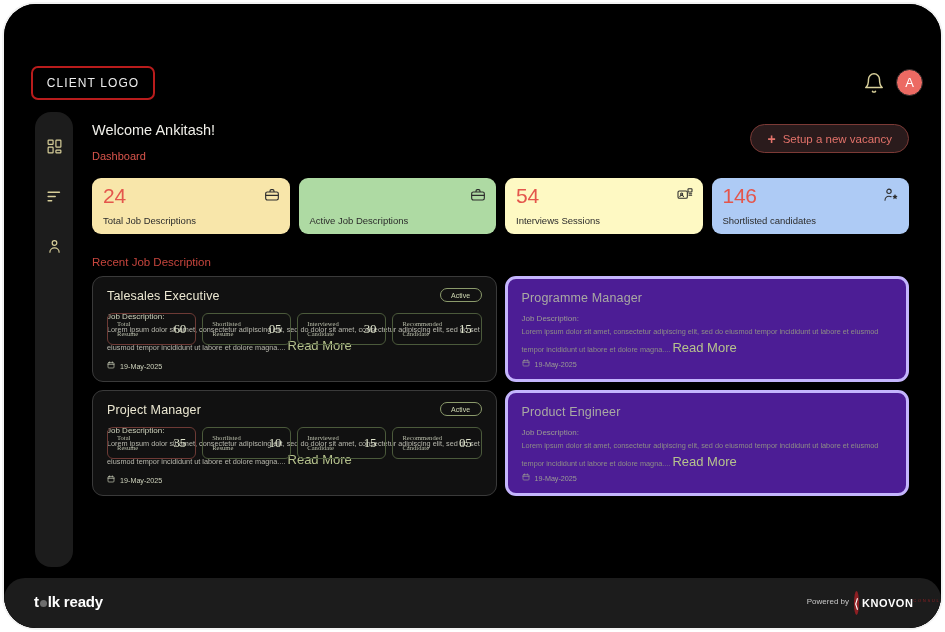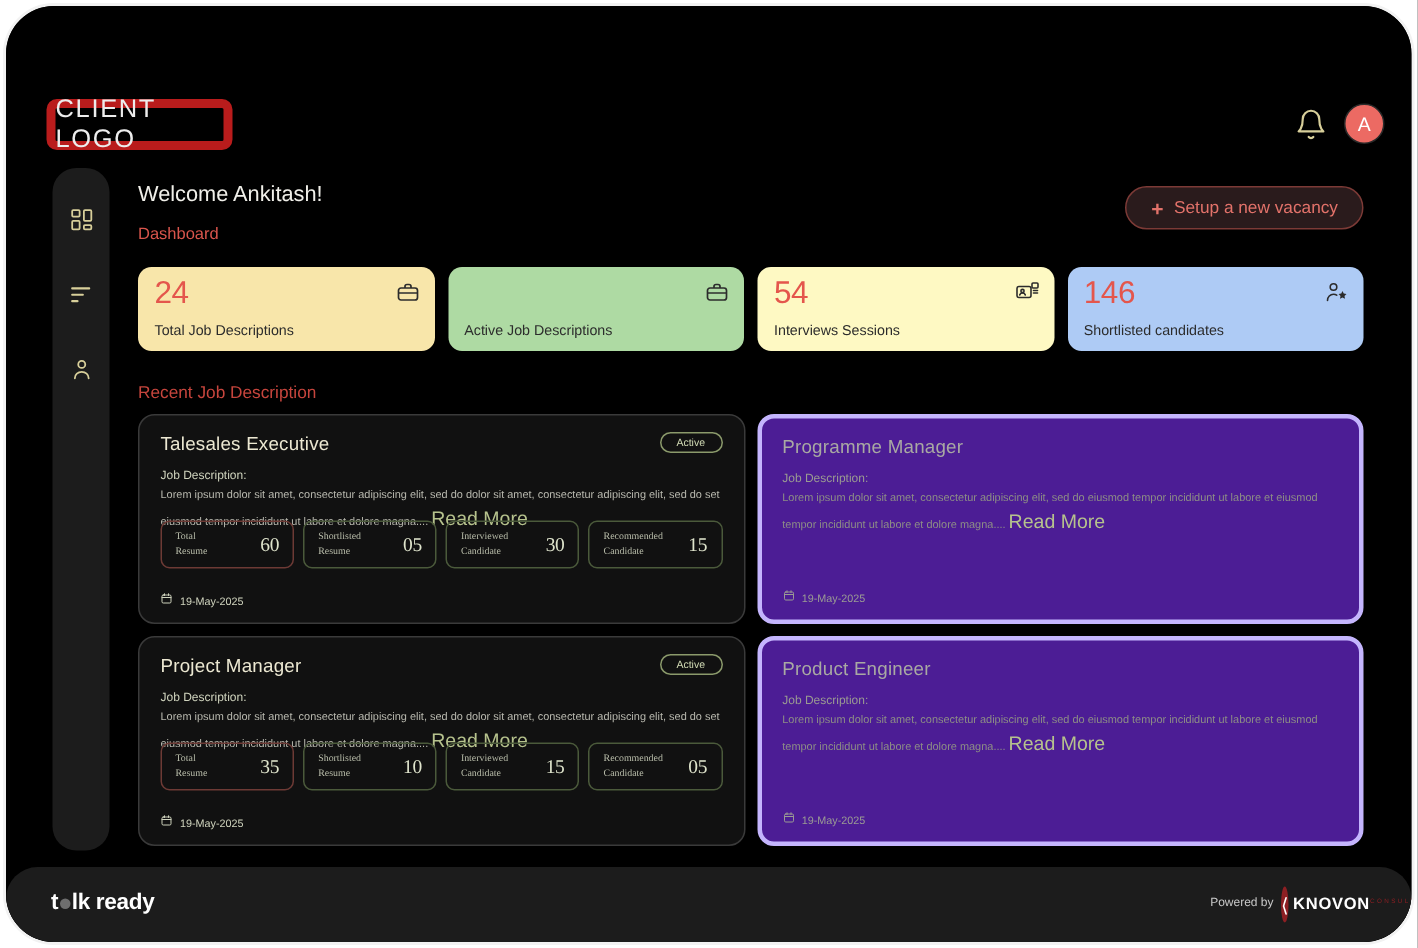--- a/index.html
+++ b/index.html
@@ -33,24 +33,24 @@
   #topbar {
     position: absolute;
     left: 0; top: 0; right: 0;
     height: 104px;
   }
 
   #client-logo {
     position: absolute;
     left: 27px; top: 62px;
     width: 124px; height: 34px;
-    border: 6px solid #b91c1c;
+    border: 2px solid #b91c1c;
     border-radius: 7px;
     color: #ededed;
-    font-size: 17px;
+    font-size: 12px;
     letter-spacing: 1.1px;
     display: flex;
     align-items: center;
     justify-content: center;
   }
 
   #bell-icon {
     position: absolute;
     right: 56px; top: 68px;
     width: 22px; height: 22px;
@@ -170,21 +170,21 @@
     position: absolute;
     left: 6px; top: 144px;
     color: #c6453d;
     font-size: 11.5px;
   }
 
   #jobs-grid {
     position: absolute;
     left: 6px; top: 164px;
     right: 12px;
-    height: 288px;
+    height: 220px;
     display: grid;
     grid-template-columns: 1fr 1fr;
     grid-template-rows: 1fr 1fr;
     gap: 8px 8px;
   }
 
   .job-card {
     border-radius: 11px;
     position: relative;
     padding: 12px 14px;

